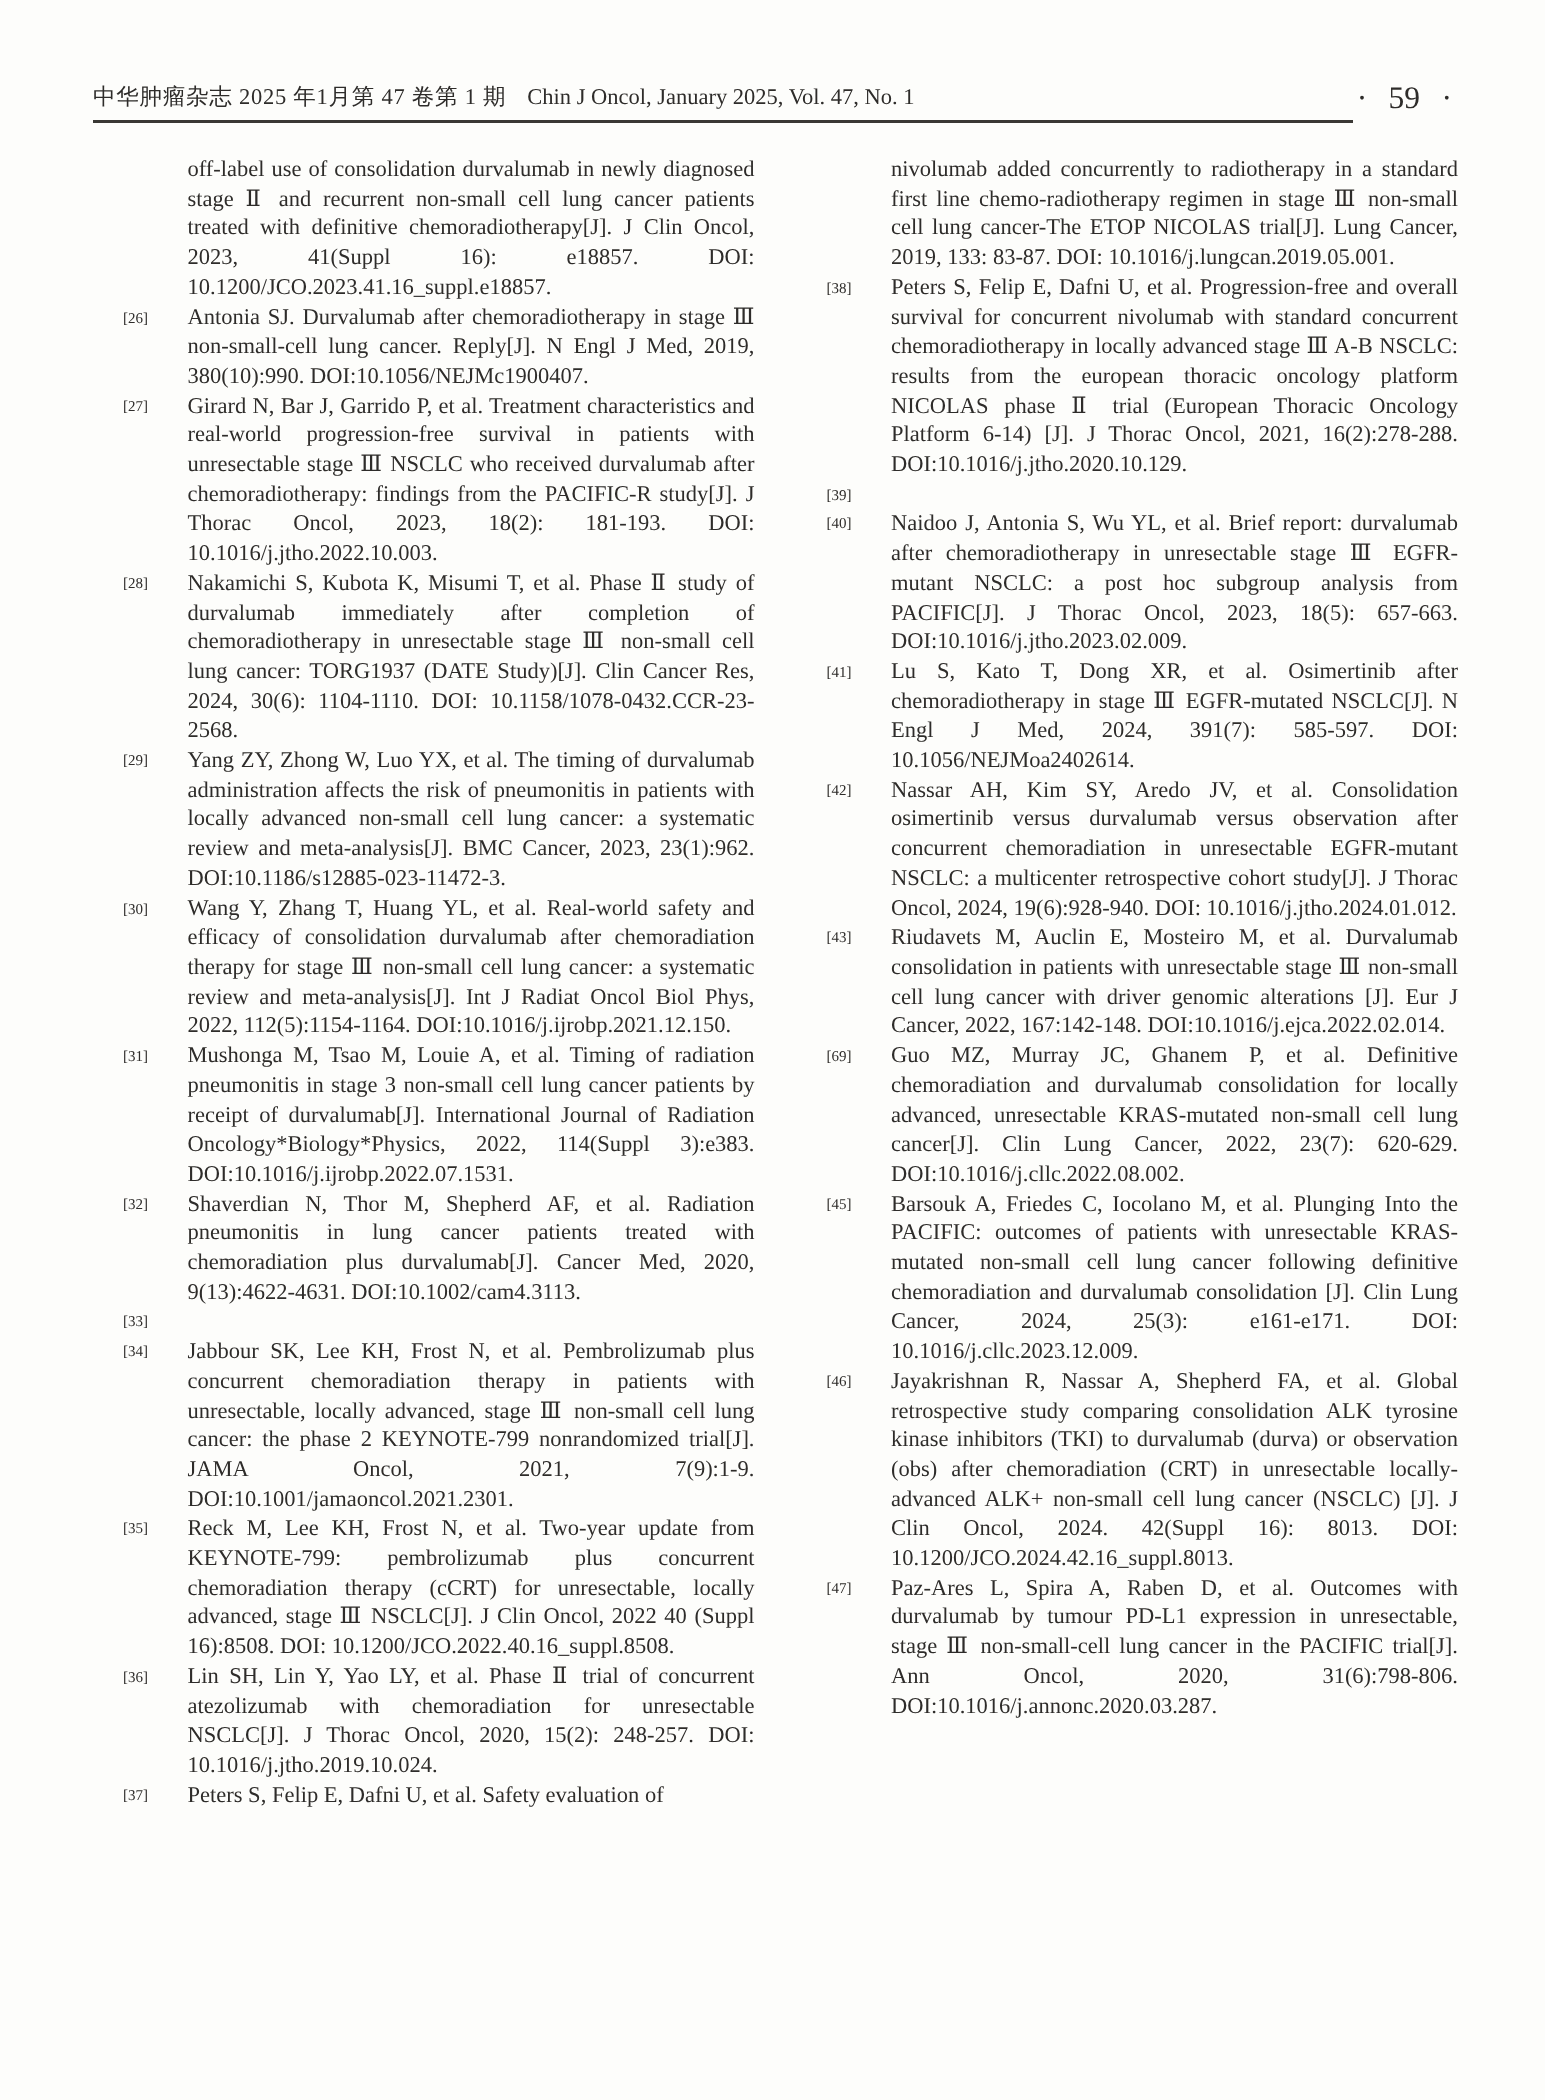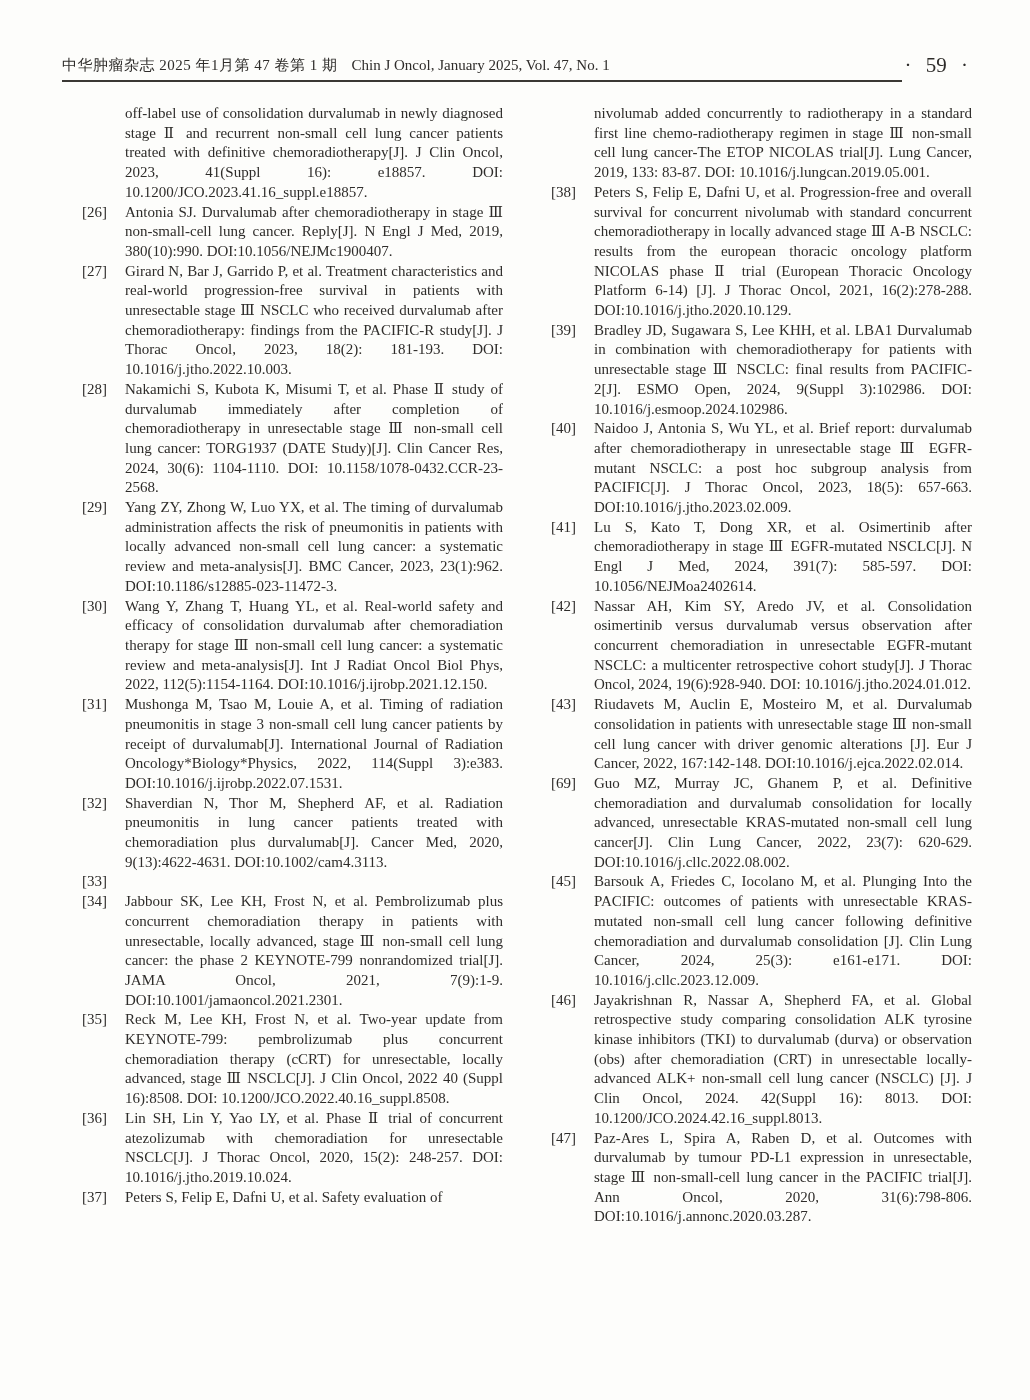--- a/index.html
+++ b/index.html
@@ -51,21 +51,21 @@
   }
   .column {
     width: 421px;
   }
   .ref-row {
     display: flex;
     align-items: flex-start;
   }
   .ref-num {
     flex: 0 0 43px;
-    font-size: 15px;
+    font-size: 10px;
     line-height: 19.7px;
   }
   .ref-text {
     flex: 1;
     font-size: 15px;
     line-height: 19.7px;
     text-align: justify;
     overflow-wrap: break-word;
   }
 </style>
@@ -139,21 +139,20 @@
         <div class="ref-row">
           <div class="ref-num"></div>
           <div class="ref-text">nivolumab added concurrently to radiotherapy in a standard first line chemo-radiotherapy regimen in stage Ⅲ non-small cell lung cancer-The ETOP NICOLAS trial[J]. Lung Cancer, 2019, 133: 83-87. DOI: 10.1016/j.lungcan.2019.05.001.</div>
         </div>
         <div class="ref-row">
           <div class="ref-num">[38]</div>
           <div class="ref-text">Peters S, Felip E, Dafni U, et al. Progression-free and overall survival for concurrent nivolumab with standard concurrent chemoradiotherapy in locally advanced stage Ⅲ A-B NSCLC: results from the european thoracic oncology platform NICOLAS phase Ⅱ trial (European Thoracic Oncology Platform 6-14) [J]. J Thorac Oncol, 2021, 16(2):278-288. DOI:10.1016/j.jtho.2020.10.129.</div>
         </div>
         <div class="ref-row">
           <div class="ref-num">[39]</div>
-          <div class="ref-text">Bradley JD, Sugawara S, Lee KHH, et al. LBA1 Durvalumab in combination with chemoradiotherapy for patients with unresectable stage Ⅲ NSCLC: final results from PACIFIC-2[J]. ESMO Open, 2024, 9(Suppl 3):102986. DOI: 10.1016/j.esmoop.2024.102986.</div>
         </div>
         <div class="ref-row">
           <div class="ref-num">[40]</div>
           <div class="ref-text">Naidoo J, Antonia S, Wu YL, et al. Brief report: durvalumab after chemoradiotherapy in unresectable stage Ⅲ EGFR-mutant NSCLC: a post hoc subgroup analysis from PACIFIC[J]. J Thorac Oncol, 2023, 18(5): 657-663. DOI:10.1016/j.jtho.2023.02.009.</div>
         </div>
         <div class="ref-row">
           <div class="ref-num">[41]</div>
           <div class="ref-text">Lu S, Kato T, Dong XR, et al. Osimertinib after chemoradiotherapy in stage Ⅲ EGFR-mutated NSCLC[J]. N Engl J Med, 2024, 391(7): 585-597. DOI: 10.1056/NEJMoa2402614.</div>
         </div>
         <div class="ref-row">

